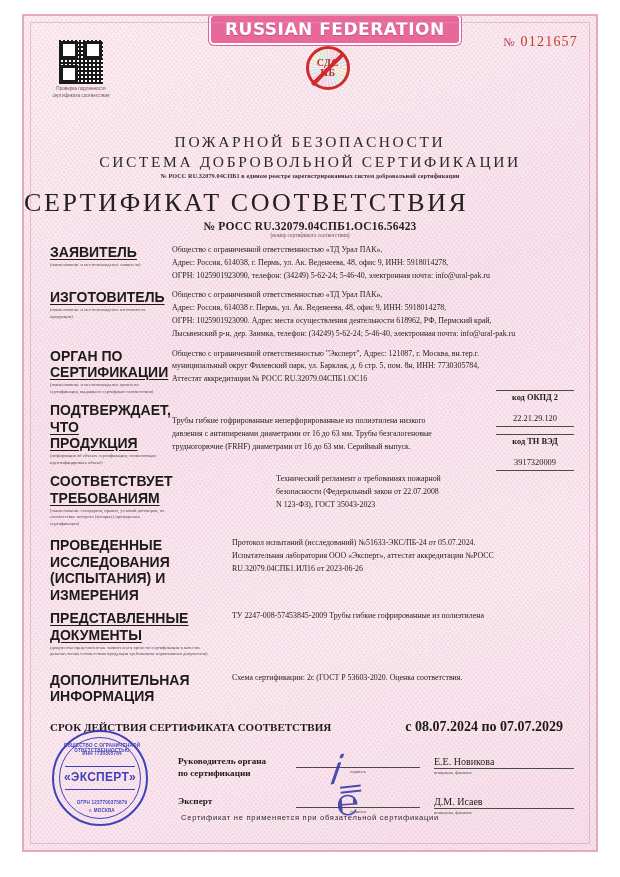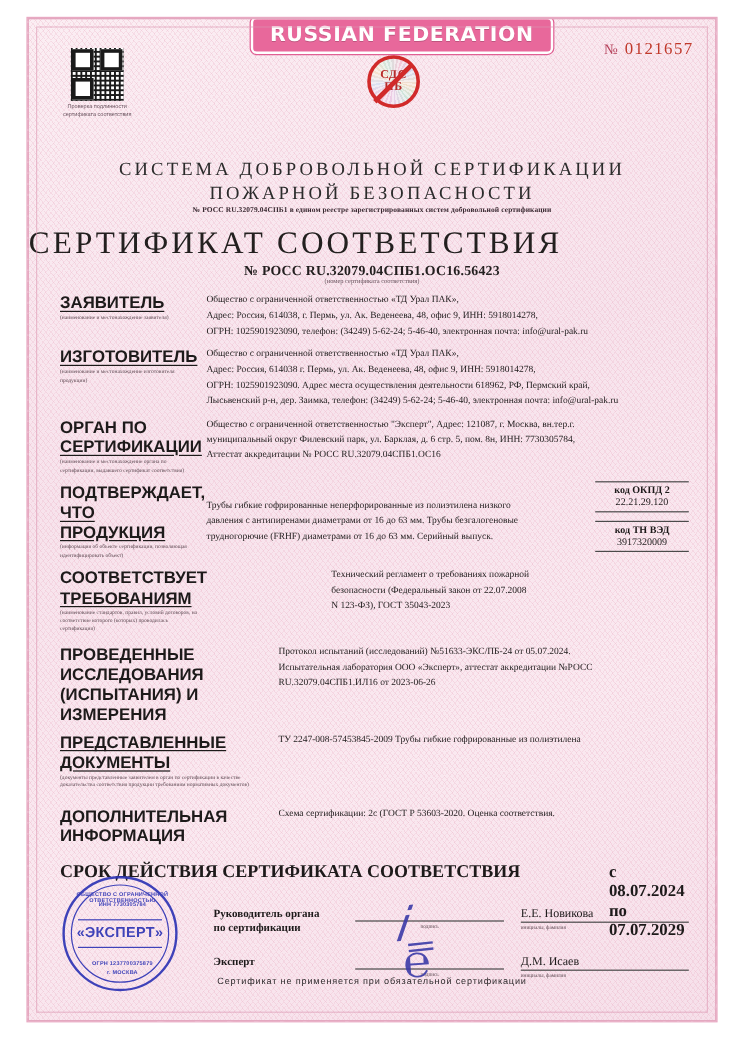--- a/index.html
+++ b/index.html
@@ -353,32 +353,32 @@
     font-family: "Liberation Serif", serif;
     font-weight: bold;
     font-size: 8.4px;
     color: #1d1a1a;
   }
   .code-box .code-val {
     display: block;
     font-family: "Liberation Serif", serif;
     font-size: 8.4px;
     color: #1d1a1a;
-    margin-top: 1px;
+    margin-top: 12px;
   }
 
   .validity-row {
     display: flex;
     align-items: baseline;
     margin-top: 14px;
   }
   .validity-label {
     font-family: "Liberation Serif", serif;
     font-weight: bold;
-    font-size: 15px;
+    font-size: 11px;
     color: #1d1a1a;
     flex: 0 0 auto;
   }
   .validity-value {
     margin-left: 74px;
     font-family: "Liberation Serif", serif;
     font-weight: bold;
     font-size: 14px;
     color: #1d1a1a;
   }
@@ -552,22 +552,22 @@
       <div class="emblem">
         <div class="emblem-holo"></div>
         <div class="emblem-text">
           <span>СДС</span>
           <span>ПБ</span>
         </div>
         <div class="emblem-ban"></div>
       </div>
 
       <div class="sys-title">
+        <div>ПОЖАРНОЙ БЕЗОПАСНОСТИ</div>
         <div>СИСТЕМА ДОБРОВОЛЬНОЙ СЕРТИФИКАЦИИ</div>
-        <div>ПОЖАРНОЙ БЕЗОПАСНОСТИ</div>
       </div>
       <div class="sys-subtitle">№ РОСС RU.32079.04СПБ1 в едином реестре зарегистрированных систем добровольной сертификации</div>
       <div class="main-title">СЕРТИФИКАТ СООТВЕТСТВИЯ</div>
       <div class="main-number">№ РОСС RU.32079.04СПБ1.ОС16.56423</div>
       <div class="main-number-note">(номер сертификата соответствия)</div>
 
       <div class="rows">
 
         <div class="row">
           <div class="row-label">

